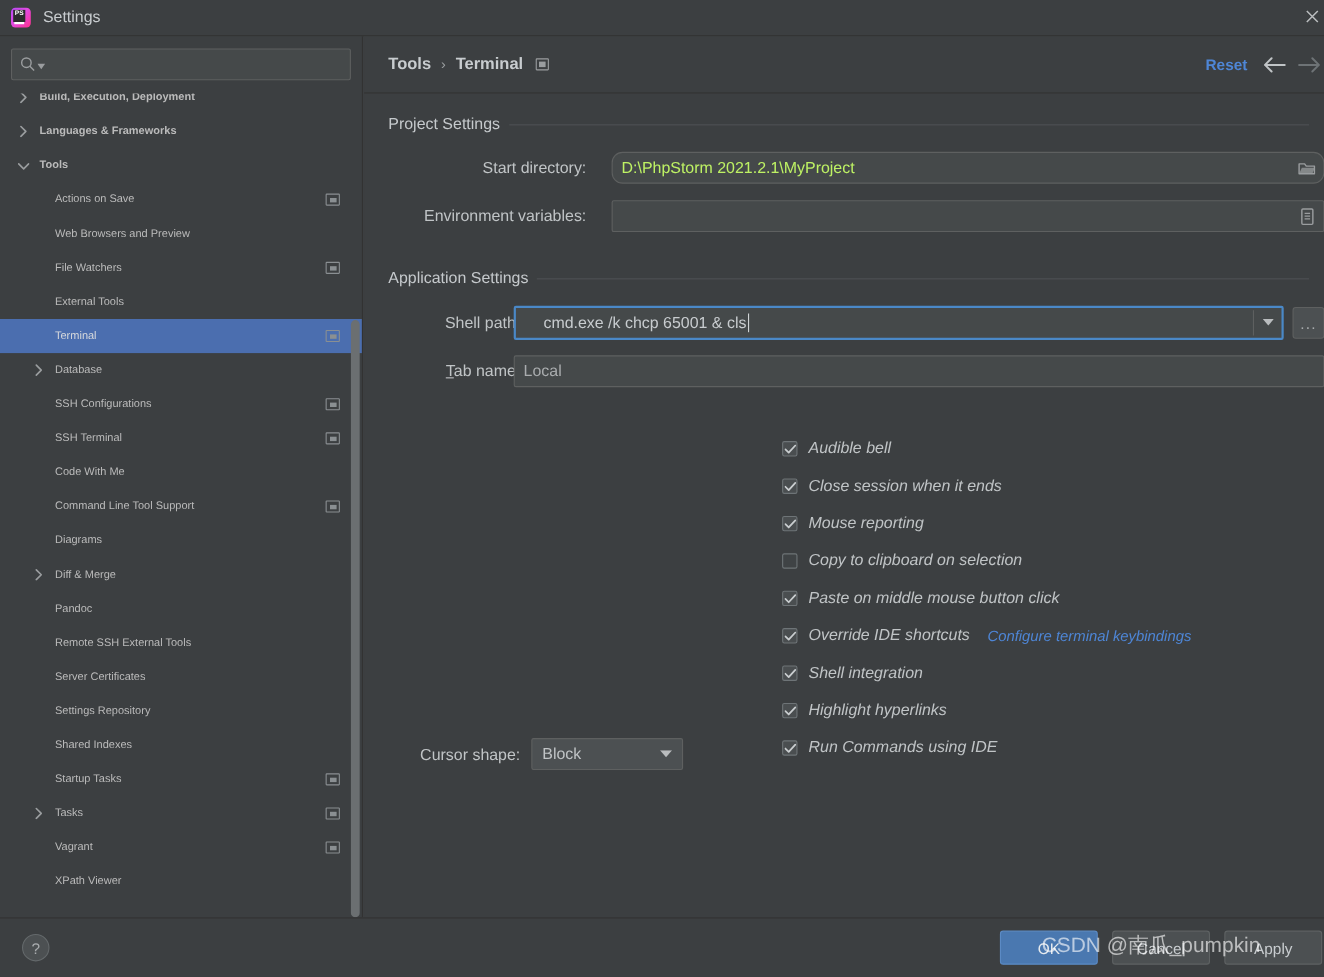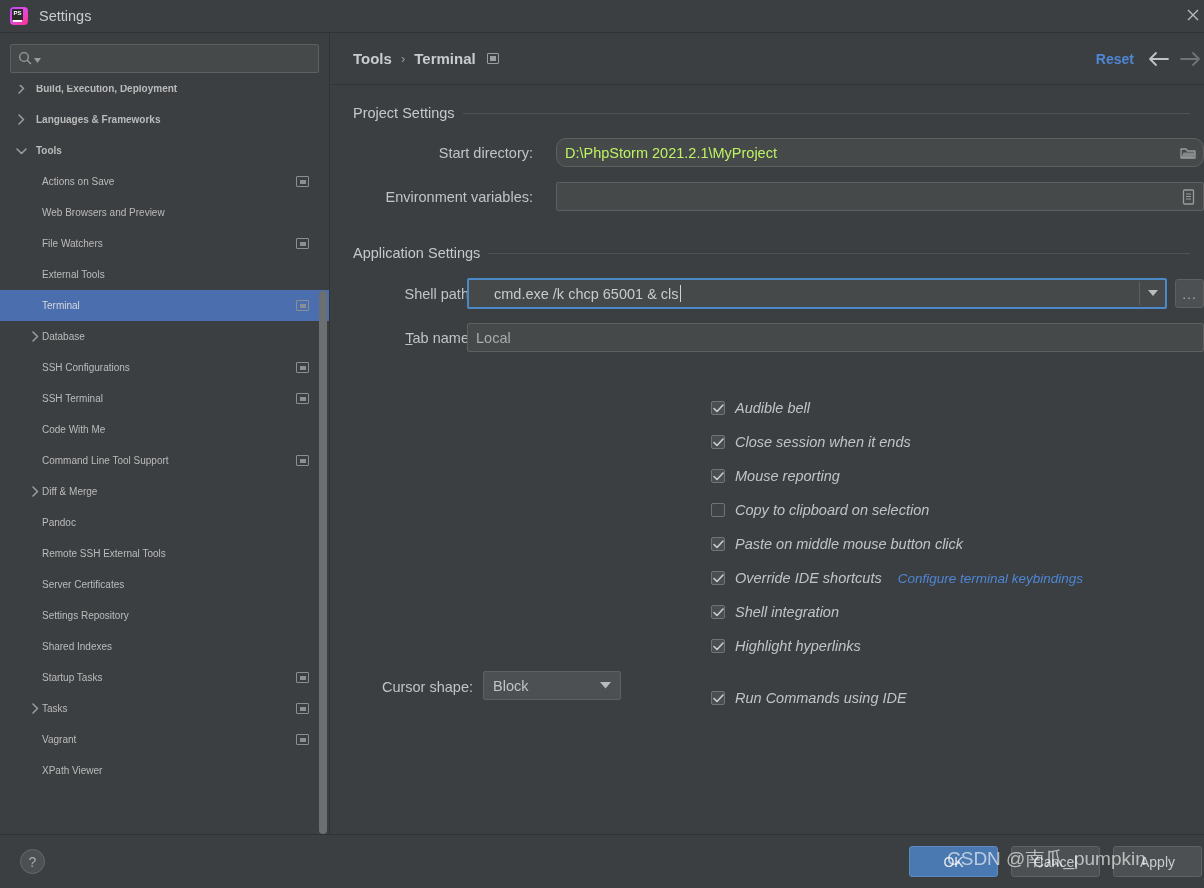--- a/index.html
+++ b/index.html
@@ -100,21 +100,21 @@
   .tree-row .arrow {
     width: 14px; height: 14px; flex: none;
     margin-left: 14px;
     display: flex; align-items: center; justify-content: center;
     color: #9a9d9f;
   }
   .tree-row .arrow.blank { visibility: hidden; }
   .tree-label { white-space: nowrap; }
   .tree-row.d0 .tree-label { font-weight: bold; color: #bbbbbb; margin-left: 8px; }
   .tree-row.d1 .arrow { margin-left: 28px; }
-  .tree-row.d1 .tree-label { }
+  .tree-row.d1 .tree-label { margin-left: 8px; }
   .badge {
     position: absolute; right: 20px;
     width: 13px; height: 11px;
     border: 1px solid #8a8f92;
     border-radius: 1px;
     display: flex; align-items: center; justify-content: center;
   }
   .badge i {
     display: block; width: 6px; height: 4px; background: #8a8f92;
   }
@@ -447,20 +447,28 @@
               <svg width="8" height="11" viewBox="0 0 8 11">
                 <path d="M2 1 L6.5 5.5 L2 10" stroke="currentColor" stroke-width="1.5" fill="none" stroke-linecap="round" stroke-linejoin="round"></path>
               </svg>
             </span>
             <span class="tree-label">Command Line Tool Support</span>
             <span class="badge">
               <i></i>
             </span>
           </div>
           <div class="tree-row d1">
+            <span class="arrow blank">
+              <svg width="8" height="11" viewBox="0 0 8 11">
+                <path d="M2 1 L6.5 5.5 L2 10" stroke="currentColor" stroke-width="1.5" fill="none" stroke-linecap="round" stroke-linejoin="round"></path>
+              </svg>
+            </span>
+            <span class="tree-label">Diagrams</span>
+          </div>
+          <div class="tree-row d1">
             <span class="arrow">
               <svg width="8" height="11" viewBox="0 0 8 11">
                 <path d="M2 1 L6.5 5.5 L2 10" stroke="currentColor" stroke-width="1.5" fill="none" stroke-linecap="round" stroke-linejoin="round"></path>
               </svg>
             </span>
             <span class="tree-label">Diff &amp; Merge</span>
           </div>
           <div class="tree-row d1">
             <span class="arrow blank">
               <svg width="8" height="11" viewBox="0 0 8 11">
@@ -680,21 +688,21 @@
           <span>Shell integration</span>
         </div>
         <div class="check-row" style="left: 380px; top: 605px;">
           <span class="cbox">
             <svg width="11" height="9" viewBox="0 0 11 9">
               <path d="M1 4.5 L4 7.5 L10 1" stroke="#c9cdcf" stroke-width="1.6" fill="none" stroke-linecap="round" stroke-linejoin="round"></path>
             </svg>
           </span>
           <span>Highlight hyperlinks</span>
         </div>
-        <div class="check-row" style="left: 380px; top: 657px;">
+        <div class="check-row" style="left: 380px; top: 639px;">
           <span class="cbox">
             <svg width="11" height="9" viewBox="0 0 11 9">
               <path d="M1 4.5 L4 7.5 L10 1" stroke="#c9cdcf" stroke-width="1.6" fill="none" stroke-linecap="round" stroke-linejoin="round"></path>
             </svg>
           </span>
           <span>Run Commands using IDE</span>
         </div>
       </div>
 
     <div class="field-label" style="left:22px; top:646px; width:120px;">Cursor shape:</div>

